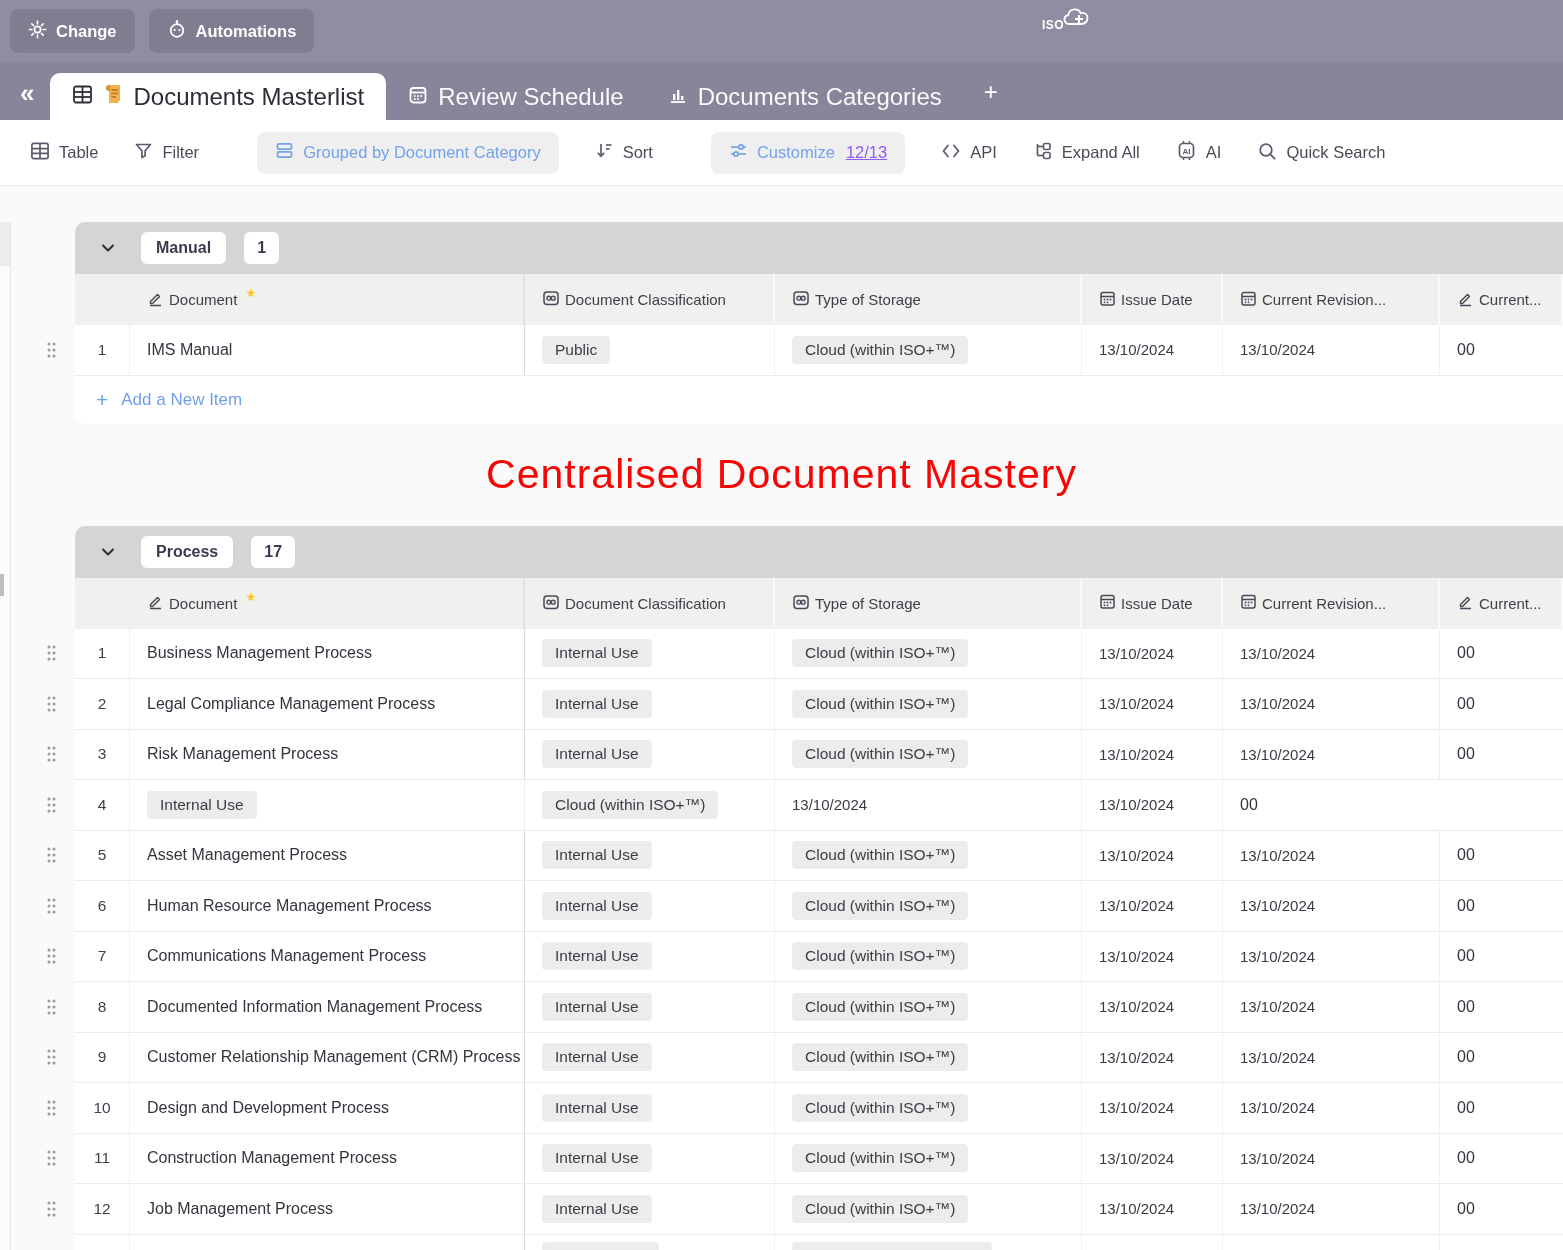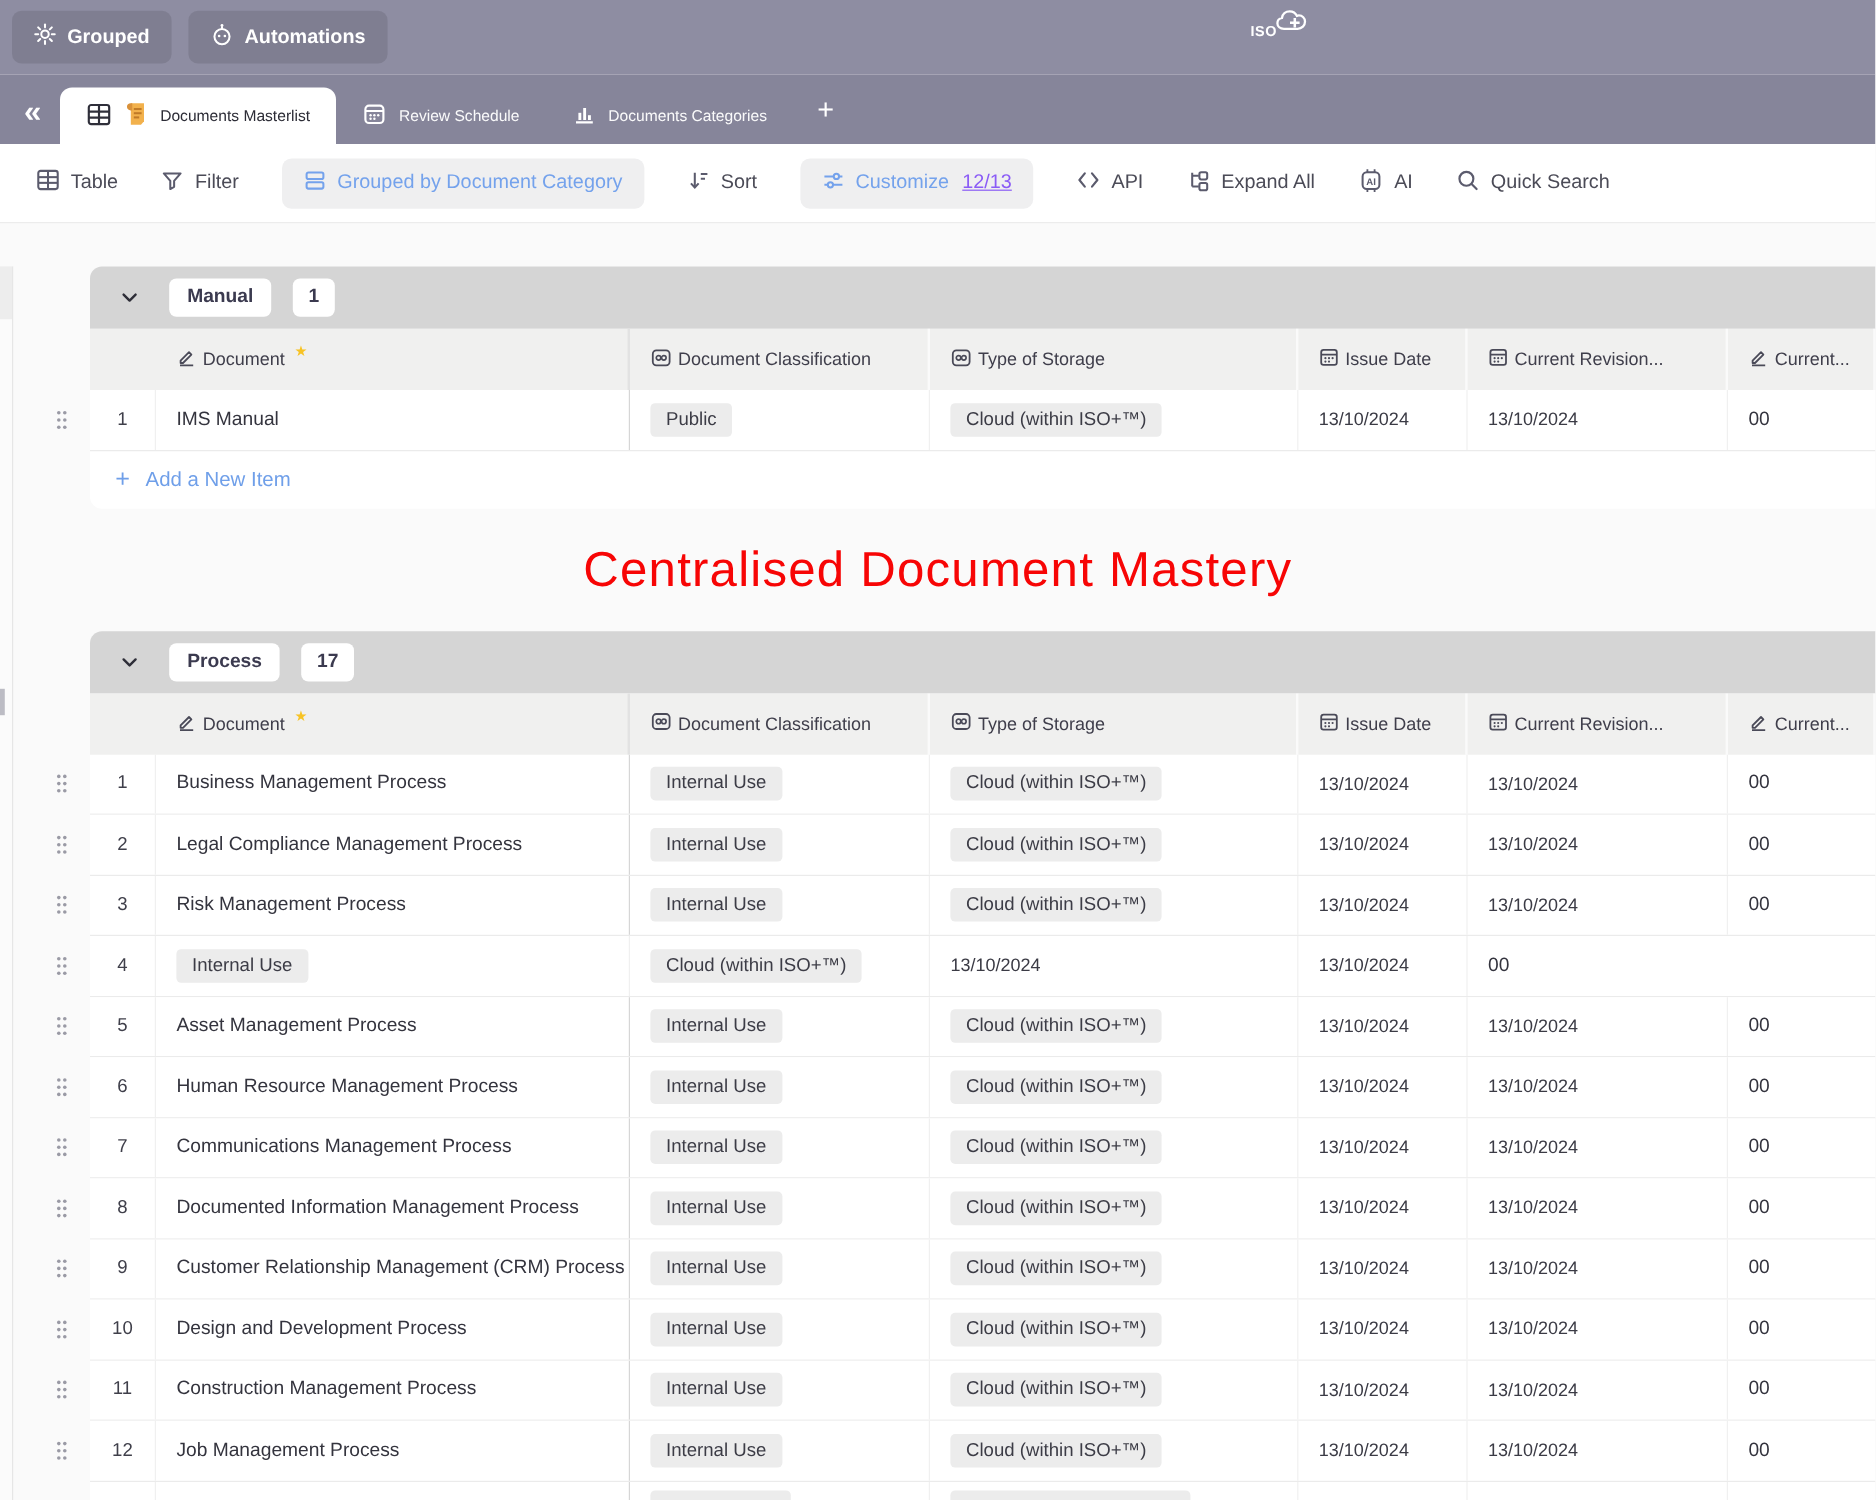--- a/index.html
+++ b/index.html
@@ -9,29 +9,29 @@
 
   
   .topbar { height:62px; background:#8e8da2; display:flex; align-items:center; padding:0 10px; position:relative; }
   .tb-btn { background:rgba(0,0,0,0.10); border:none; border-radius:8px; height:44px; display:flex; align-items:center; gap:9px; padding:0 18px; color:#fff; font-weight:700; font-size:16.5px; margin-right:14px; cursor:pointer; font-family:inherit; }
   .logo { position:absolute; left:1042px; top:15px; display:flex; align-items:center; color:#fff; }
   .logo .logo-text { font-weight:700; font-size:12px; letter-spacing:0.5px; }
 
   
   .tabbar { height:58px; background:#86859a; display:flex; align-items:flex-end; padding-left:20px; }
   .collapse-btn { color:#fff; font-size:26px; font-weight:600; line-height:1; margin:0 16px 14px 0; cursor:pointer; }
-  .tab { display:flex; align-items:center; gap:10px; height:47px; padding:0 22px; color:rgba(255,255,255,0.96); font-size:13px; font-weight:500; cursor:pointer; }
+  .tab { display:flex; align-items:center; gap:10px; height:47px; padding:0 22px; color:rgba(255,255,255,0.96); font-size:24px; font-weight:500; cursor:pointer; }
   .tab.active { background:#fff; border-radius:10px 10px 0 0; color:#2c2c36; }
   .tab-add { color:#fff; font-size:24px; font-weight:400; margin:0 0 14px 20px; cursor:pointer; }
 
   
   .toolbar { height:66px; background:#fff; display:flex; align-items:center; padding-left:30px; gap:36px; border-bottom:1px solid #ececec; }
   .titem { display:flex; align-items:center; gap:9px; color:#4b4b57; font-size:16.5px; cursor:pointer; white-space:nowrap; }
   .titem.pillbg { background:#efeff0; border-radius:8px; height:42px; padding:0 18px; }
-  .titem.blue { color:#74a2ec; }
+  .titem.blue { color:#74a2ec;margin-left:22px; }
   .cust-count { color:#8b5cf6; margin-left:2px;text-decoration:underline; }
 
   
   .content { position:relative; }
   .left-strip { position:absolute; left:0; top:0; width:11px; height:1064px; border-right:1px solid #e6e6e6; background:#fbfbfb; }
   .strip-block { position:absolute; left:0; top:0; width:10px; height:44px; background:#ededed; }
   .strip-tick { position:absolute; left:0; top:352px; width:4px; height:22px; background:#bcbcc4; }
 
   .group { margin-left:75px; width:1488px; position:relative; }
   .g-first { margin-top:36px; }
@@ -80,21 +80,21 @@
               <line x1="9.5" y1="15.2" x2="9.5" y2="17.6"></line>
               <line x1="1.4" y1="9.5" x2="3.8" y2="9.5"></line>
               <line x1="15.2" y1="9.5" x2="17.6" y2="9.5"></line>
               <line x1="3.8" y1="3.8" x2="5.5" y2="5.5"></line>
               <line x1="13.5" y1="13.5" x2="15.2" y2="15.2"></line>
               <line x1="3.8" y1="15.2" x2="5.5" y2="13.5"></line>
               <line x1="13.5" y1="5.5" x2="15.2" y2="3.8"></line>
             </g>
           </svg>
       </span>
-      <span>Grouped</span>
+      <span>Change</span>
     </button>
     <button class="tb-btn">
       <span>
         <svg width="20" height="20" viewBox="0 0 20 20">
             <circle cx="10" cy="11.5" r="6.3" fill="none" stroke="#fff" stroke-width="1.7"></circle>
             <circle cx="7.6" cy="11" r="1.1" fill="#fff"></circle>
             <circle cx="12.4" cy="11" r="1.1" fill="#fff"></circle>
             <line x1="10" y1="5.2" x2="10" y2="2.8" stroke="#fff" stroke-width="1.7"></line>
             <circle cx="10" cy="2.2" r="1.2" fill="#fff"></circle>
           </svg>

